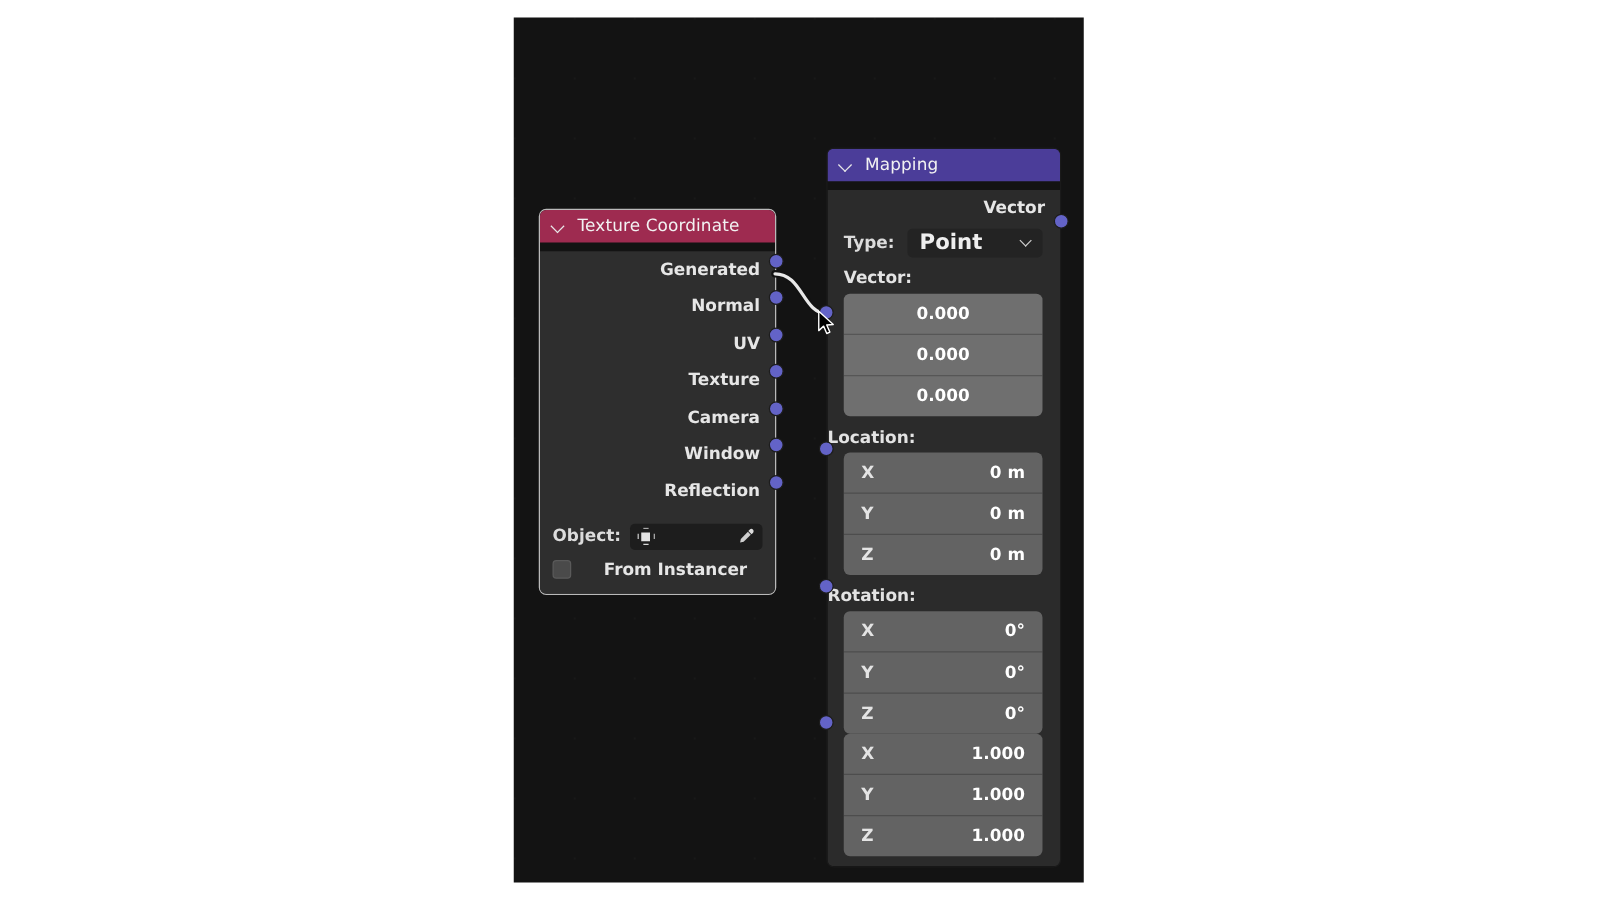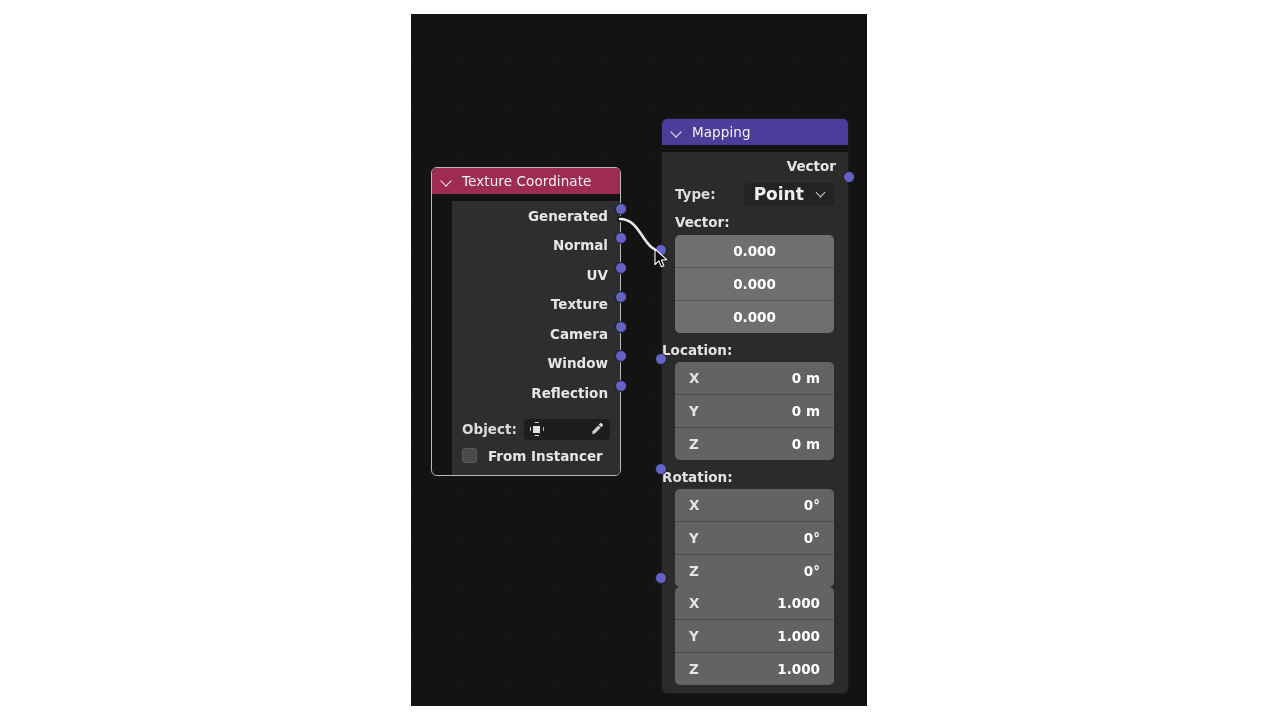--- a/index.html
+++ b/index.html
@@ -79,21 +79,21 @@
 
   
   #node-texcoord {
     left: 20px; top: 153px;
     width: 190px;
   }
   #node-texcoord .node-body-wrap {
     border: 1.6px solid #b9b9b9;   
   }
   #node-texcoord .node-header { background: #9e2b50; }
-  #node-texcoord .node-body   { background: #2e2e2e; margin-left: 20px; }
+  #node-texcoord .node-body   { background: #2e2e2e; }
 
   .out-row {
     height: 29.5px;
     display: flex;
     align-items: center;
     justify-content: flex-end;
     padding-right: 12px;
     font-size: 13.5px;
     color: #e6e6e6;
   }
@@ -137,21 +137,21 @@
   }
   .obj-icon::after {
     content:"";
     position:absolute;
     left:3.5px; top:3.5px; width:7px; height:7px;
     background:#e3e3e3;
   }
   .eyedropper { width: 15px; height: 15px; }
   .checkbox-row {
     display: flex; align-items: center;
-    padding: 0 10px; height: 26px; gap: 11px;
+    padding: 0 10px; height: 26px; gap: 26px;
   }
   .checkbox {
     width: 15px; height: 15px;
     background: #4a4a4a;
     border: 1px solid #5a5a5a;
     border-radius: 3px;
   }
   .checkbox-label { font-size: 13.5px; color: #e6e6e6; }
 
   
@@ -166,21 +166,21 @@
   .in-label-row {
     display: flex; align-items: center;
     height: 24px;
     padding-left: 13px;
     font-size: 13.5px;
     color: #e3e3e3;
   }
   .dropdown-row {
     display: flex; align-items: center;
     padding: 3px 14px 3px 13px;
-    gap: 28px;
+    gap: 10px;
     height: 30px;
   }
   .dd-label { font-size: 13.5px; color: #dcdcdc; }
   .dropdown {
     flex: 1;
     height: 23px;
     background: #232323;
     border-radius: 4px;
     display: flex;
     align-items: center;

